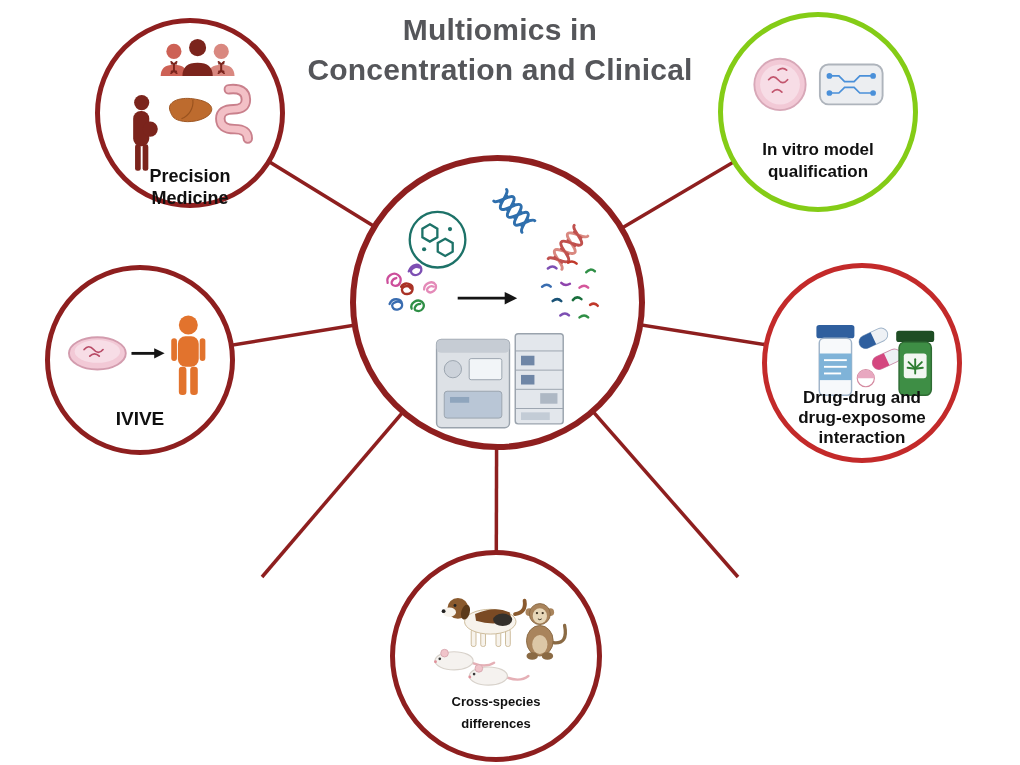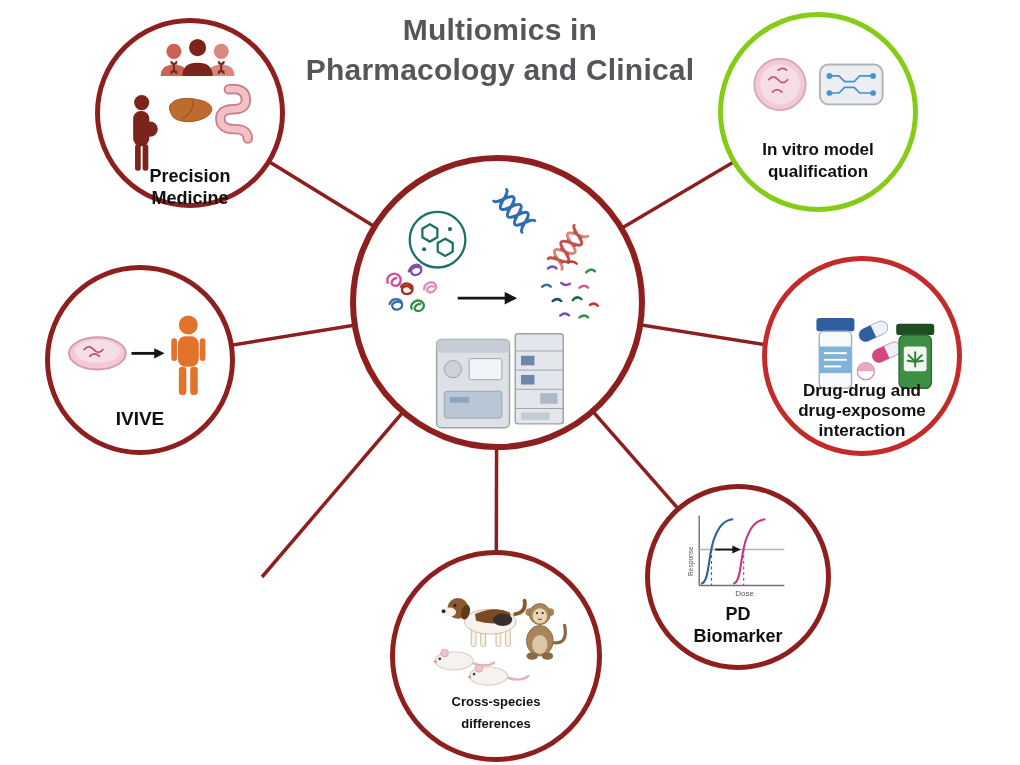--- a/index.html
+++ b/index.html
@@ -16,21 +16,21 @@
   .node svg.icon{position:absolute;inset:0;width:100%;height:100%;}
   .label{
     position:absolute;left:0;right:0;text-align:center;font-weight:700;color:#101010;
   }
   svg text{font-family:"Liberation Sans",sans-serif;}
 
   #n-center {left:350px;top:155px;width:295px;height:295px;border:6px solid #8e1f1f;}
   #n-pm     {left:95px; top:18px; width:190px;height:190px;border:5px solid #8e1f1f;}
   #n-ivive  {left:45px; top:265px;width:190px;height:190px;border:5px solid #8e1f1f;}
   #n-invitro{left:718px;top:12px; width:200px;height:200px;border:5px solid #84cc16;}
-  #n-drug   {left:762px;top:256px;width:200px;height:200px;border:5px solid #c32a2a;}
+  #n-drug   {left:762px;top:263px;width:200px;height:200px;border:5px solid #c32a2a;}
   #n-pbpk   {left:172px;top:487px;width:180px;height:180px;border:5px solid #8e1f1f;}
   #n-cross  {left:390px;top:550px;width:212px;height:212px;border:5px solid #8e1f1f;}
   #n-pd     {left:645px;top:484px;width:186px;height:186px;border:5px solid #8e1f1f;}
 
   #n-pm .label     {top:142px;font-size:18px;line-height:22px;}
   #n-ivive .label  {top:138px;font-size:19px;line-height:22px;}
   #n-invitro .label{top:122px;font-size:17px;line-height:22px;}
   #n-drug .label   {top:120px;font-size:17px;line-height:20px;}
   #n-pbpk .label   {top:112px;font-size:19px;line-height:24px;}
   #n-cross .label  {top:136px;font-size:13px;line-height:22px;}
@@ -48,21 +48,21 @@
       <line x1="497" y1="302" x2="818" y2="112"></line>
       <line x1="497" y1="302" x2="862" y2="360"></line>
       <line x1="497" y1="302" x2="262" y2="577"></line>
       <line x1="497" y1="302" x2="496" y2="656"></line>
       <line x1="497" y1="302" x2="738" y2="577"></line>
     </g>
   </svg>
 
   <div class="title">
     <div>Multiomics in</div>
-    <div>Pharmacology and Clinical</div>
+    <div>Concentration and Clinical</div>
   </div>
 
   <div class="node" id="n-center">
     <svg class="icon" viewBox="0 0 295 295">
       <g transform="translate(85,82)" stroke="#1d7268" fill="none" stroke-width="2.4">
         <circle r="29"></circle>
         <polygon points="0,-9 7.8,-4.5 7.8,4.5 0,9 -7.8,4.5 -7.8,-4.5" transform="translate(-8,-7)"></polygon>
         <polygon points="0,-9 7.8,-4.5 7.8,4.5 0,9 -7.8,4.5 -7.8,-4.5" transform="translate(8,8)"></polygon>
         <circle cx="13" cy="-11" r="2.2" fill="#1d7268" stroke="none"></circle>
         <circle cx="-14" cy="10" r="2.2" fill="#1d7268" stroke="none"></circle>
@@ -312,35 +312,14 @@
         <circle cx="83" cy="125" r="1.4" fill="#3a3a3a"></circle>
         <circle cx="78.5" cy="128" r="1.5" fill="#e0909a"></circle>
       </g>
     </svg>
     <div class="label">
       <div>Cross-species</div>
       <div>differences</div>
     </div>
   </div>
 
-  <div class="node" id="n-pd">
-    <svg class="icon" viewBox="0 0 186 186">
-      <g>
-        <line x1="52" y1="28" x2="52" y2="102" stroke="#707070" stroke-width="1.5"></line>
-        <line x1="52" y1="102" x2="142" y2="102" stroke="#707070" stroke-width="1.5"></line>
-        <line x1="52" y1="64" x2="142" y2="64" stroke="#b5b5b5" stroke-width="1.5"></line>
-        <path d="M 54 100 C 63 99 61 70 68 52 C 73 39 78 33 88 32" stroke="#34608d" stroke-width="2.2" fill="none"></path>
-        <path d="M 88 100 C 97 99 95 70 102 52 C 107 39 112 33 122 32" stroke="#c2397f" stroke-width="2.2" fill="none"></path>
-        <line x1="65" y1="64" x2="65" y2="102" stroke="#34608d" stroke-width="1.2" stroke-dasharray="3,3"></line>
-        <line x1="99" y1="64" x2="99" y2="102" stroke="#c2397f" stroke-width="1.2" stroke-dasharray="3,3"></line>
-        <line x1="69" y1="64" x2="89" y2="64" stroke="#151515" stroke-width="2"></line>
-        <polygon points="96,64 87,59.8 87,68.2" fill="#151515"></polygon>
-        <text transform="translate(45,92) rotate(-90)" font-size="7" fill="#5a5a5a">Response</text>
-        <text x="100" y="113" font-size="8.5" fill="#5a5a5a" text-anchor="middle">Dose</text>
-      </g>
-    </svg>
-    <div class="label">
-      <div>PD</div>
-      <div>Biomarker</div>
-    </div>
-  </div>
 
 </div>
 
 </body></html>

